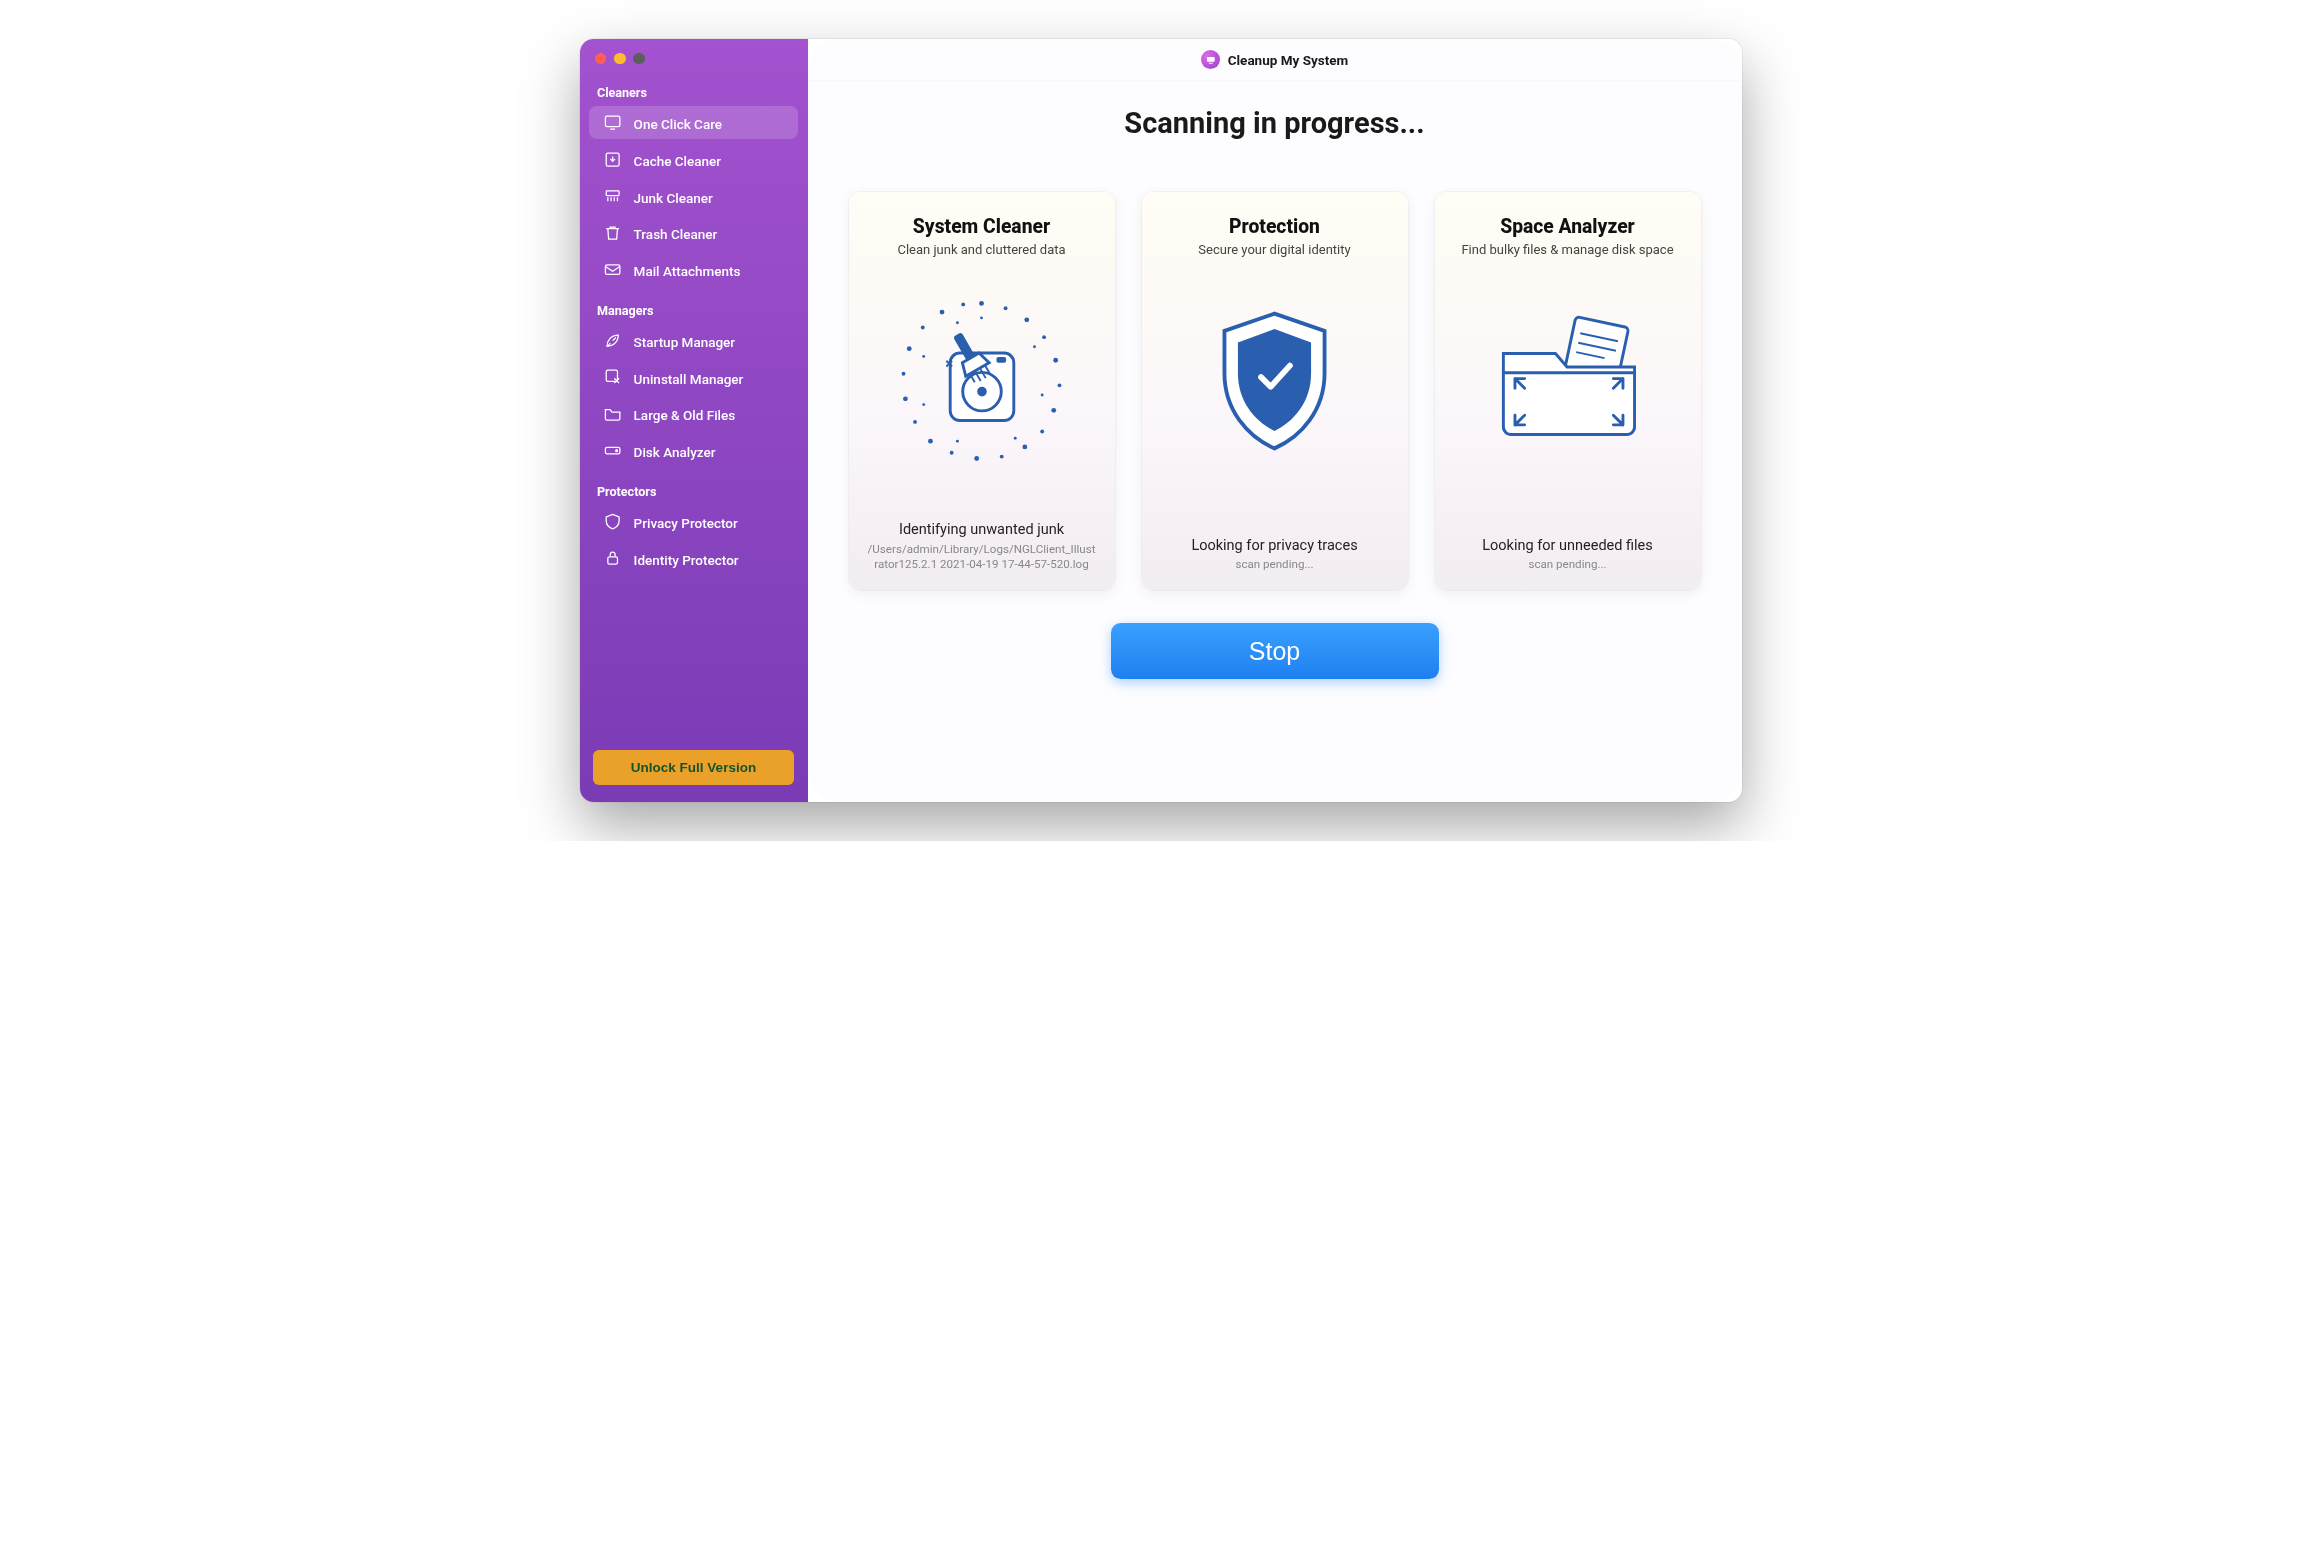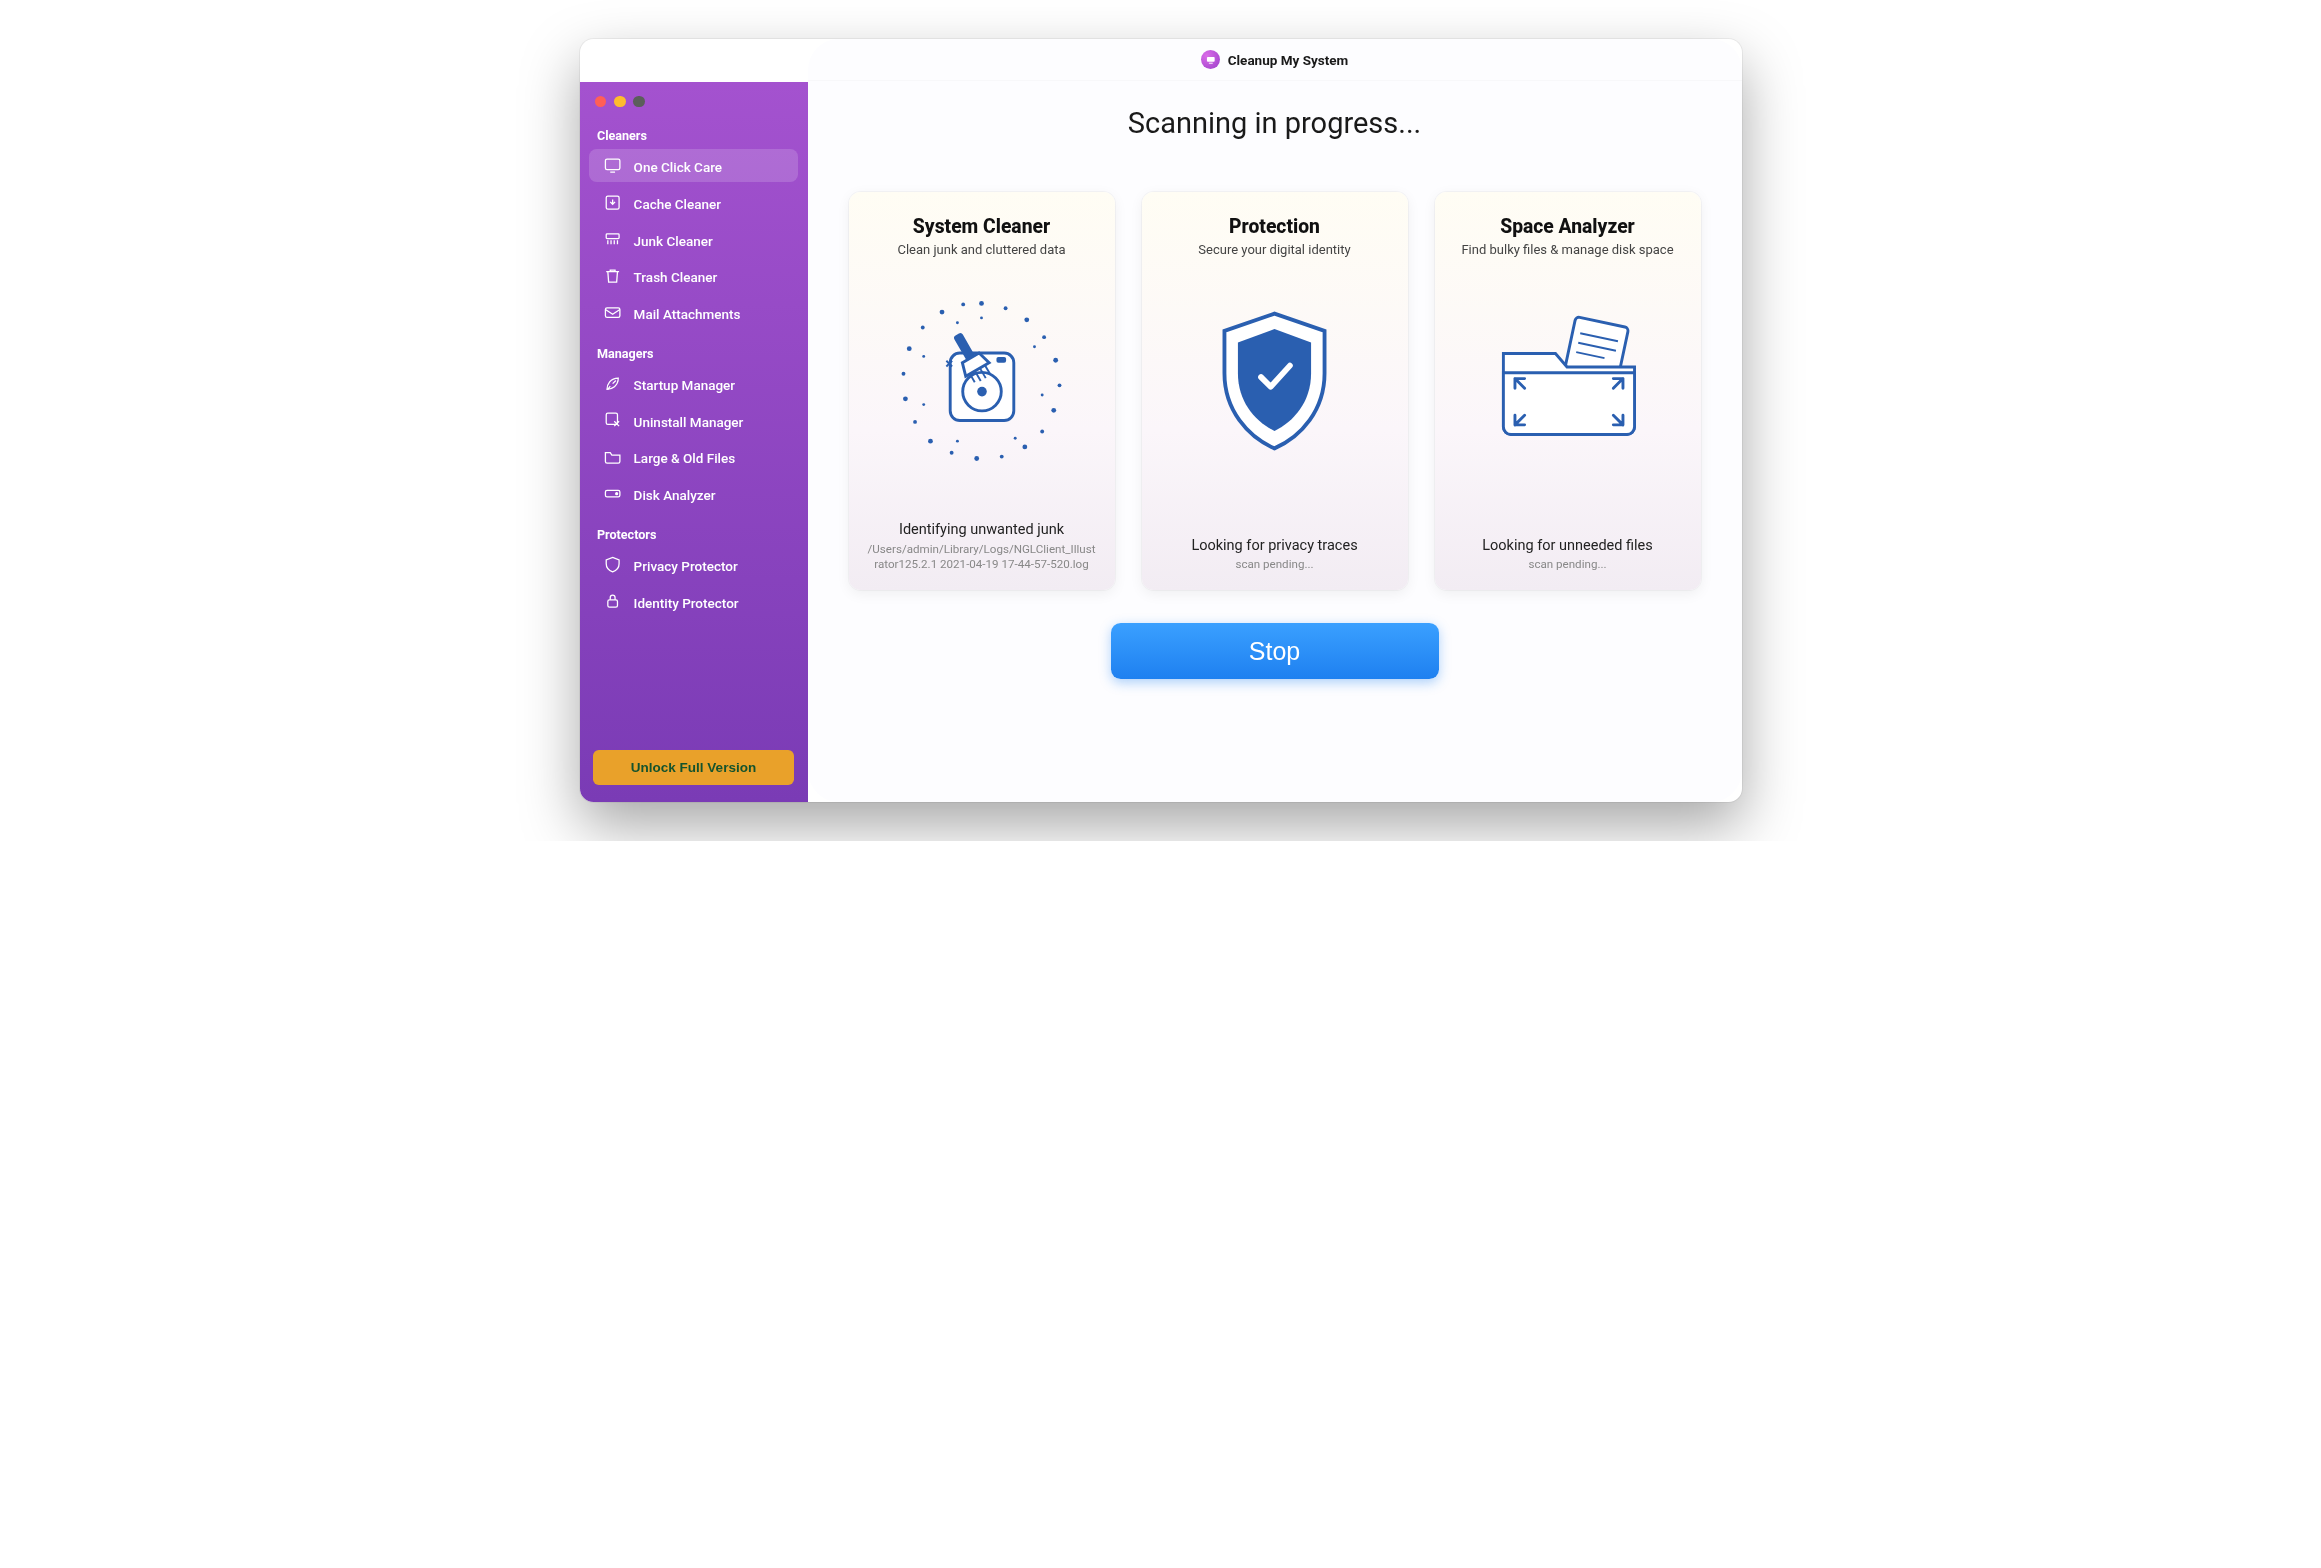--- a/index.html
+++ b/index.html
@@ -22,21 +22,20 @@
   }
   
   .sidebar {
     width: 230px;
     background: linear-gradient(180deg, #a452cf 0%, #7a3bb5 100%);
     display: flex;
     flex-direction: column;
     padding: 13.5px 0 17.4px 0;
     color: #fff;
     position: relative;
-    margin-top: 43px;
   }
   .traffic-lights {
     display: flex;
     gap: 7.7px;
     padding: 0 0 15.4px 15.4px;
   }
   .tl { width: 11.6px; height: 11.6px; border-radius: 50%; }
   .tl.red { background: #ff5f57; }
   .tl.yellow { background: #febc2e; }
   .tl.green { background: #5b5e5a; } 
@@ -113,21 +112,21 @@
     font-size: 13.5px;
     font-weight: 700;
     color: #1a1a1a;
   }
   .hero {
     text-align: center;
     padding: 25px 0 9.7px 0;
   }
   .hero h1 {
     font-size: 29px;
-    font-weight: 400;
+    font-weight: 700;
     color: #1a1a1a;
     margin-bottom: 5.8px;
   }
   .hero p {
     font-size: 14.5px;
     color: #555;
   }
   .cards {
     display: flex;
     gap: 27px;

